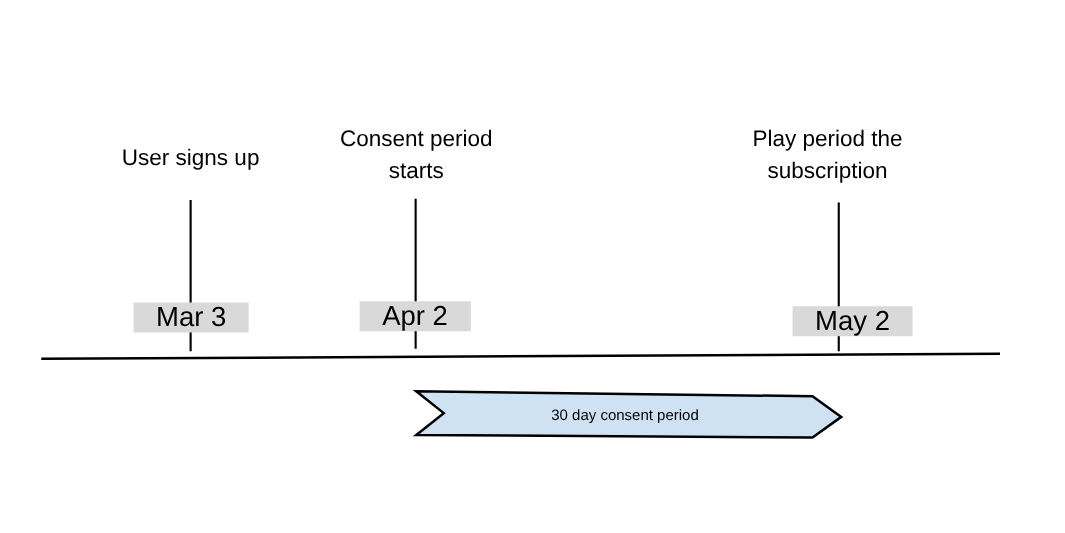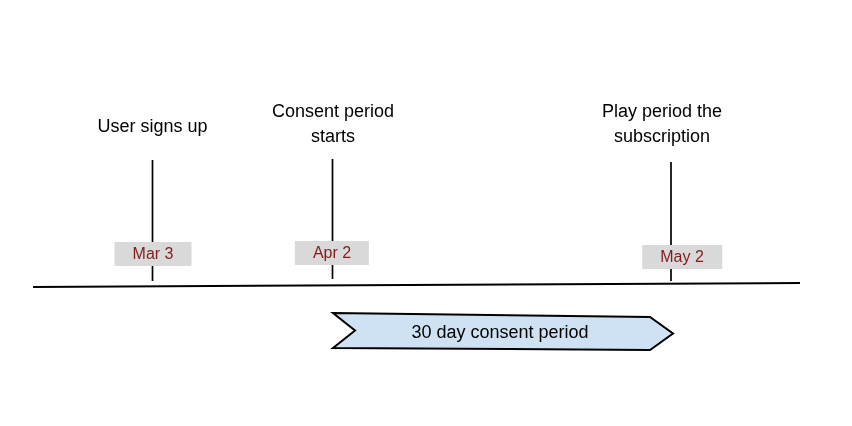--- a/index.html
+++ b/index.html
@@ -29,31 +29,31 @@
     position: absolute;
     transform: translateX(-50%);
     text-align: center;
     font-size: 18px;
     line-height: 25px;
     color: #000000;
   }
   .date-label {
     position: absolute;
     transform: translateX(-50%);
-    font-size: 16px;
+    font-size: 22px;
     line-height: 24px;
     padding: 0 18px;
     background: #d9d9d9;
     white-space: nowrap;
-    color: #7f1d1d;
+    color: #000000;
   }
   .banner-label {
     position: absolute;
     transform: translateX(-50%);
-    font-size: 18px;
+    font-size: 12px;
     line-height: 25px;
     white-space: nowrap;
     color: #000000;
   }
 </style>
 </head>
 <body>
 
 <div class="canvas">
 

